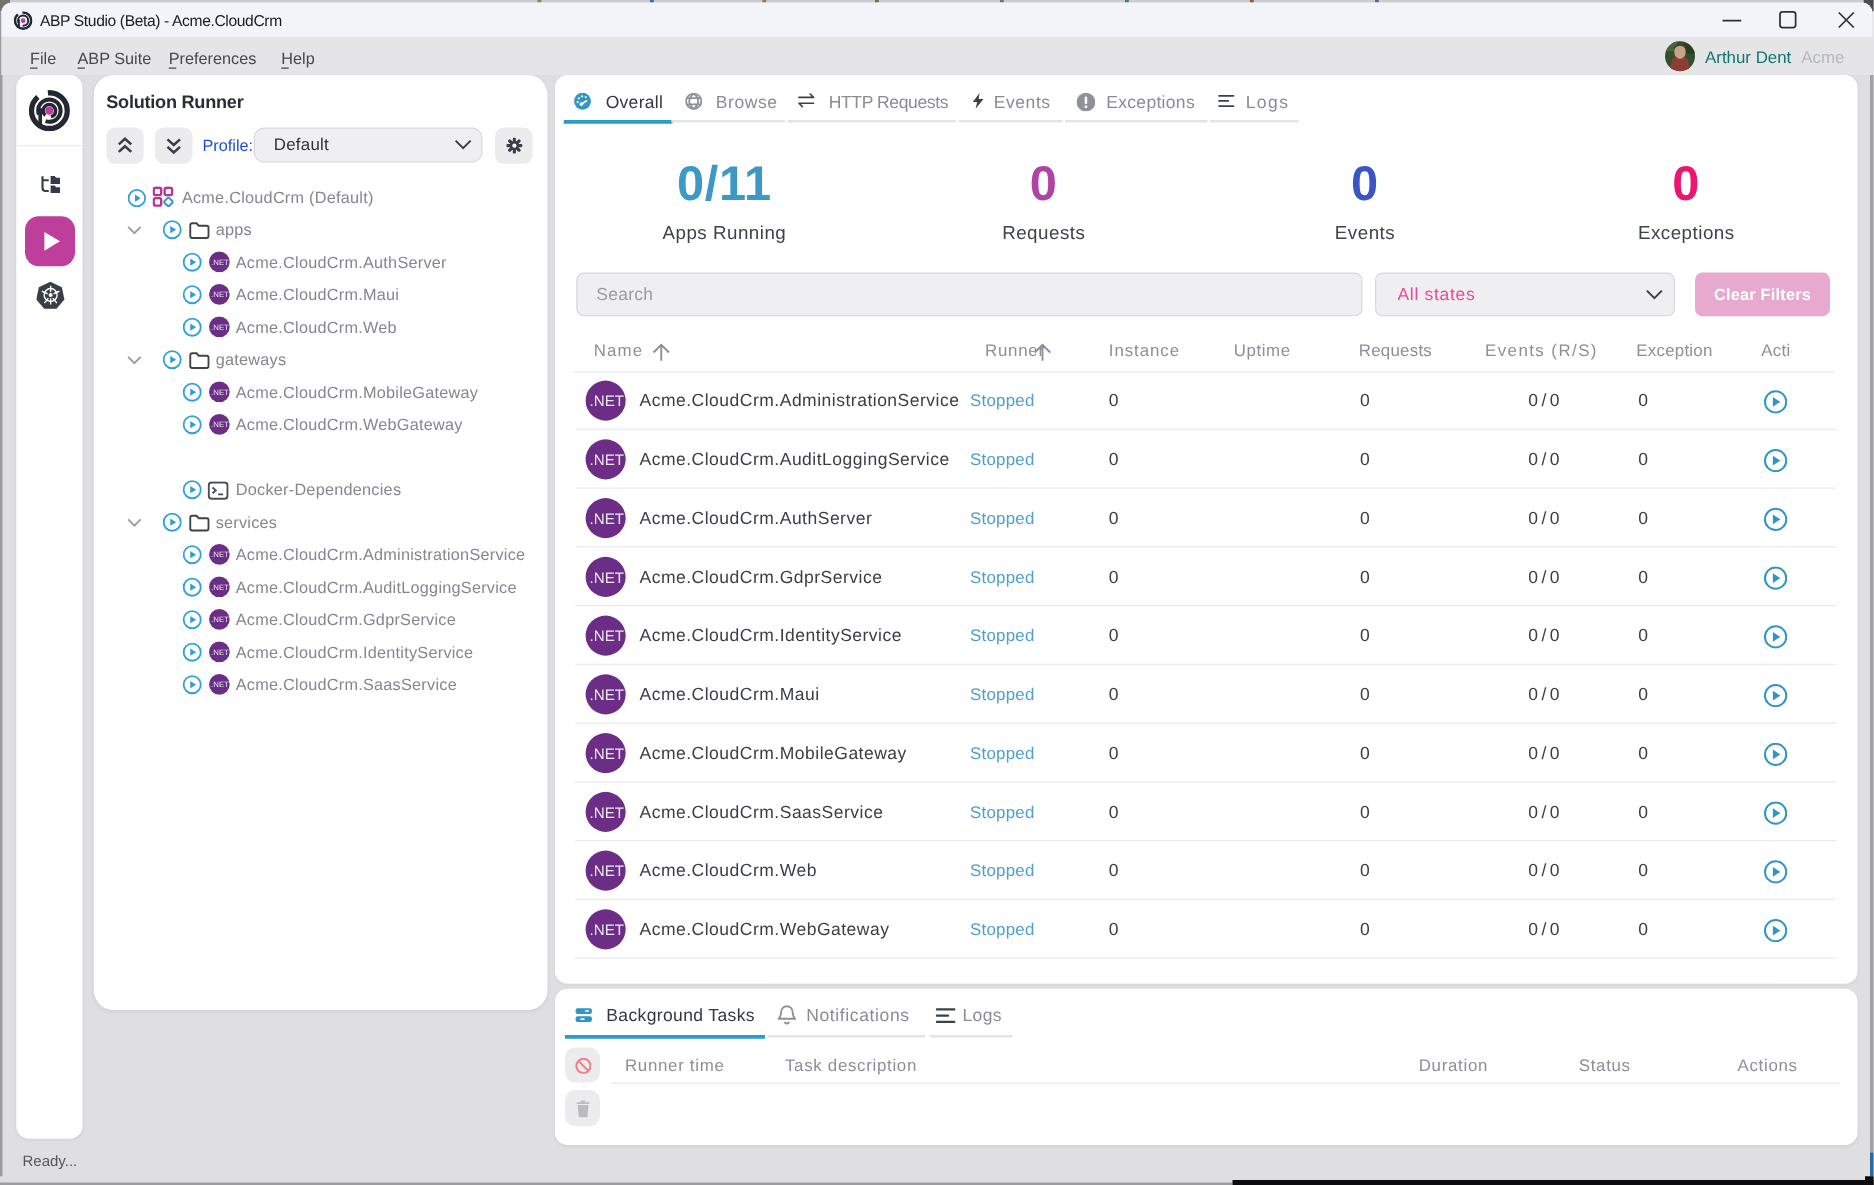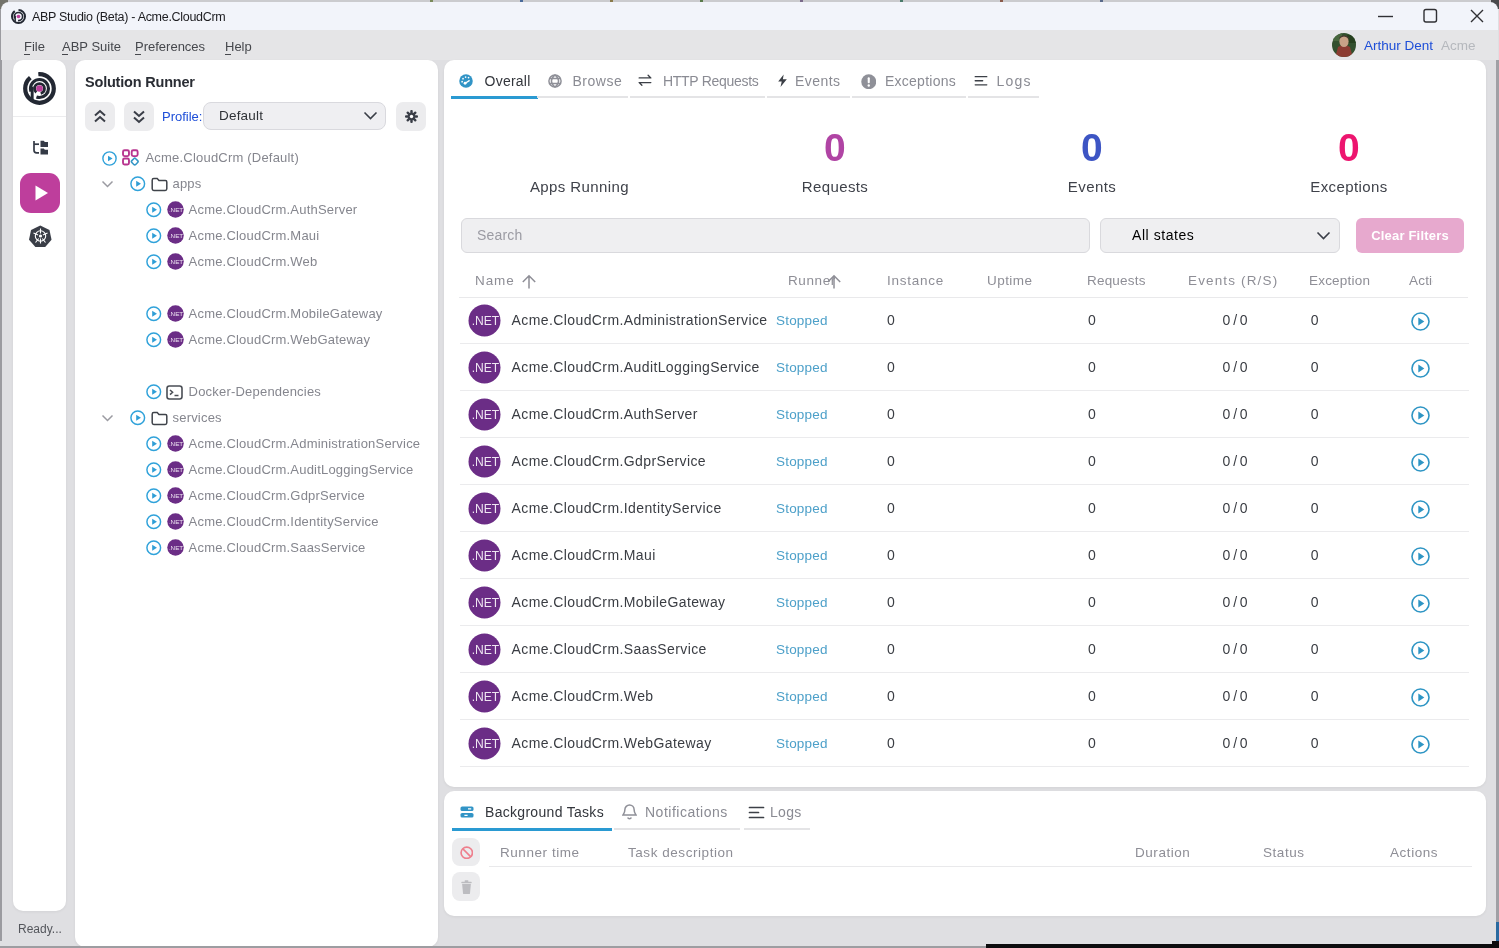--- a/index.html
+++ b/index.html
@@ -7,21 +7,21 @@
   body { font-family:"Liberation Sans", sans-serif; background:#dfdfe2; position:relative; }
   .abs { position:absolute; }
   #topstrip { left:0; top:0; width:1499px; height:2px; background:#cbcbce; }
   #titlebar { left:1px; top:2px; width:1497px; height:28px; background:#f2f4fa; border-radius:8px 8px 0 0; }
   #titletext { left:31px; top:8px; font-size:12.5px; color:#1c1c20; letter-spacing:-0.3px; }
   #menubar { left:1px; top:30px; width:1497px; height:30px; background:#e5e5e7; }
   .menuitem { position:absolute; top:9px; font-size:13px; color:#46484d; }
   .accel { position:absolute; top:24px; height:1.2px; width:6px; background:#46484d; }
   .panel { position:absolute; background:#fff; border-radius:10px; box-shadow:0 1px 3px rgba(0,0,0,0.06); }
   #sidebar   { left:13px; top:60px; width:53px;  height:851px; }
-  #solpanel  { left:75px; top:60px; width:363px; height:887px; }
+  #solpanel  { left:75px; top:60px; width:363px; height:748px;border-radius:16px; }
   #mainpanel { left:444px; top:60px; width:1042px; height:727px; }
   #botpanel  { left:444px; top:791px; width:1042px; height:125px; }
   #status { left:18px; top:922px; font-size:12px; color:#54565c; }
   #blackstrip { left:986px; top:943.5px; width:513px; height:4.5px; background:#0c0c0e; }
   #rightline { left:1496px; top:60px; width:3px; height:862px; background:#a0a0a5; }
   #bottomline { left:0; top:945.5px; width:986px; height:2.5px; background:#9d9da1; }
   .treerow { position:absolute; left:0; width:362px; height:26px; }
   .trlabel { position:absolute; top:5px; font-size:13px; color:#85868e; letter-spacing:0.2px; white-space:nowrap; }
   .ticon { position:absolute; }
   .tabtxt { position:absolute; top:13px; font-size:14px; white-space:nowrap; }
@@ -89,21 +89,21 @@
       </defs>
       <g clip-path="url(#avc)">
         <rect width="26" height="26" fill="#33502e"></rect>
         <rect x="2" y="0" width="9" height="9" fill="#47663d"></rect>
         <rect x="16" y="3" width="9" height="8" fill="#26401f"></rect>
         <path d="M4 26 L7 15 Q13 11 19 15 L22 26 Z" fill="#8c3c32"></path>
         <ellipse cx="13" cy="9.5" rx="4.6" ry="5.6" fill="#c9a287"></ellipse>
         <path d="M8 7 Q13 2 18 7 L17.6 5 Q13 1.5 8.6 5 Z" fill="#4a3a30"></path>
       </g>
     </svg>
-    <div class="menuitem" style="left:1363px;top:8px;font-size:13.5px;color:#1d4ed8">Arthur Dent</div>
+    <div class="menuitem" style="left:1363px;top:8px;font-size:13.5px;color:#0f766e">Arthur Dent</div>
     <div class="menuitem" style="left:1440px;top:8px;font-size:13.5px;color:#b5b8bd">Acme</div>
   </div>
 
   <div class="panel" id="sidebar">
     <svg class="abs" style="left:10px;top:12px" width="33" height="33" viewBox="0 0 36 36">
       <g fill="none" stroke="#232833">
         <circle cx="18" cy="18" r="15.6" stroke-width="4.6" pathLength="360" stroke-dasharray="325 35" stroke-dashoffset="95"></circle>
         <circle cx="18" cy="18" r="9.8" stroke-width="3.5" pathLength="360" stroke-dasharray="310 50" stroke-dashoffset="200"></circle>
         <circle cx="18" cy="18" r="5.4" stroke-width="3.1" pathLength="360" stroke-dasharray="305 55" stroke-dashoffset="230"></circle>
         <path d="M10 16 V30" stroke-width="3.2"></path>
@@ -223,20 +223,33 @@
         <svg class="abs" style="left:71.4px;top:5.5px" width="15.5" height="15.5" viewBox="0 0 17 17">
   <circle cx="8.5" cy="8.5" r="7.5" fill="#fff" stroke="#30a2da" stroke-width="1.6"></circle>
   <path d="M6.8 5.3 L12 8.5 L6.8 11.7 Z" fill="#2f9ed6"></path>
         </svg>
         <svg class="abs" style="left:91.5px;top:4.5px" width="17" height="17" viewBox="0 0 34 34">
   <circle cx="17" cy="17" r="16.5" fill="#6b2d86"></circle>
   <text x="18" y="21.8" font-size="12.5" fill="#efe6f2" text-anchor="middle" font-family="Liberation Sans">.NET</text>
         </svg>
         <div class="trlabel" style="left:113.6px">Acme.CloudCrm.Web</div>
       </div>
+      <div class="treerow" style="top:130px">
+        <svg class="abs" style="left:26px;top:9px" width="13" height="9" viewBox="0 0 13 9">
+  <path d="M1.5 1.5 l5 5 5-5" stroke="#9b9ba1" stroke-width="1.5" fill="none"></path>
+        </svg>
+        <svg class="abs" style="left:55px;top:5.5px" width="15.5" height="15.5" viewBox="0 0 17 17">
+  <circle cx="8.5" cy="8.5" r="7.5" fill="#fff" stroke="#30a2da" stroke-width="1.6"></circle>
+  <path d="M6.8 5.3 L12 8.5 L6.8 11.7 Z" fill="#2f9ed6"></path>
+        </svg>
+        <svg class="abs" style="left:75.5px;top:6px" width="17" height="15" viewBox="0 0 17 15">
+  <path d="M1.2 3.2 Q1.2 1.6 2.8 1.6 H6.2 L8 3.6 H14.4 Q15.8 3.6 15.8 5 V11.8 Q15.8 13.4 14.2 13.4 H2.8 Q1.2 13.4 1.2 11.8 Z" fill="none" stroke="#3f434a" stroke-width="1.5"></path>
+        </svg>
+        <div class="trlabel" style="left:97.5px">gateways</div>
+      </div>
       <div class="treerow" style="top:156px">
         <svg class="abs" style="left:71.4px;top:5.5px" width="15.5" height="15.5" viewBox="0 0 17 17">
   <circle cx="8.5" cy="8.5" r="7.5" fill="#fff" stroke="#30a2da" stroke-width="1.6"></circle>
   <path d="M6.8 5.3 L12 8.5 L6.8 11.7 Z" fill="#2f9ed6"></path>
         </svg>
         <svg class="abs" style="left:91.5px;top:4.5px" width="17" height="17" viewBox="0 0 34 34">
   <circle cx="17" cy="17" r="16.5" fill="#6b2d86"></circle>
   <text x="18" y="21.8" font-size="12.5" fill="#efe6f2" text-anchor="middle" font-family="Liberation Sans">.NET</text>
         </svg>
         <div class="trlabel" style="left:113.6px">Acme.CloudCrm.MobileGateway</div>
@@ -379,32 +392,33 @@
       </g>
     </svg>
     <div class="tabtxt tgray" style="left:552.5px;letter-spacing:1.2px">Logs</div>
     <div class="abs" style="left:7px;top:36px;width:87px;height:2.8px;background:#2a9ad2"></div>
     <div class="useg" style="left:93.2px;width:91px"></div>
     <div class="useg" style="left:185.8px;width:135px"></div>
     <div class="useg" style="left:322.9px;width:83.3px"></div>
     <div class="useg" style="left:408.3px;width:114px"></div>
     <div class="useg" style="left:523.6px;width:71.3px"></div>
 
+    <div class="statnum" style="left:7px;color:#3e98c5">0/11</div>
     <div class="statlab" style="left:7px">Apps Running</div>
     <div class="statnum" style="left:262.5px;color:#b044a4">0</div>
     <div class="statlab" style="left:262.5px">Requests</div>
     <div class="statnum" style="left:519.5px;color:#3d55c4">0</div>
     <div class="statlab" style="left:519.5px">Events</div>
     <div class="statnum" style="left:776.5px;color:#ed156f">0</div>
     <div class="statlab" style="left:776.5px">Exceptions</div>
 
     <div class="abs" style="left:17px;top:158px;width:629px;height:35px;background:#efeff1;border:1px solid #d9d9dd;border-radius:6px"></div>
     <div class="abs" style="left:33px;top:167px;font-size:14px;color:#9b9ba3;letter-spacing:0.2px">Search</div>
     <div class="abs" style="left:656px;top:158px;width:240px;height:35px;background:#efeff1;border:1px solid #d9d9dd;border-radius:6px"></div>
-    <div class="abs" style="left:688px;top:167px;font-size:14px;color:#000000;letter-spacing:0.55px">All states</div>
+    <div class="abs" style="left:674px;top:167px;font-size:14px;color:#ec4899;letter-spacing:0.55px">All states</div>
     <svg class="abs" style="left:872px;top:171px" width="15" height="10" viewBox="0 0 15 10">
       <path d="M1.5 1.5 l6 6 6-6" stroke="#3a3e47" stroke-width="1.6" fill="none"></path>
     </svg>
     <div class="abs" style="left:912px;top:158px;width:108px;height:35px;background:#e7a9ce;border-radius:6px"></div>
     <div class="abs" style="left:912px;top:168px;width:108px;text-align:center;font-size:13px;font-weight:bold;color:#fff;letter-spacing:0.2px">Clear Filters</div>
 
     <div class="hdr" style="left:31px;top:213px;letter-spacing:0.9px">Name</div>
     <svg class="abs" style="left:77px;top:214px" width="16" height="16" viewBox="0 0 16 16">
       <g stroke="#8e8e96" stroke-width="1.5" fill="none">
         <path d="M8 14.5 V2.4 M1.8 8 L8 1.8 L14.2 8"></path>

